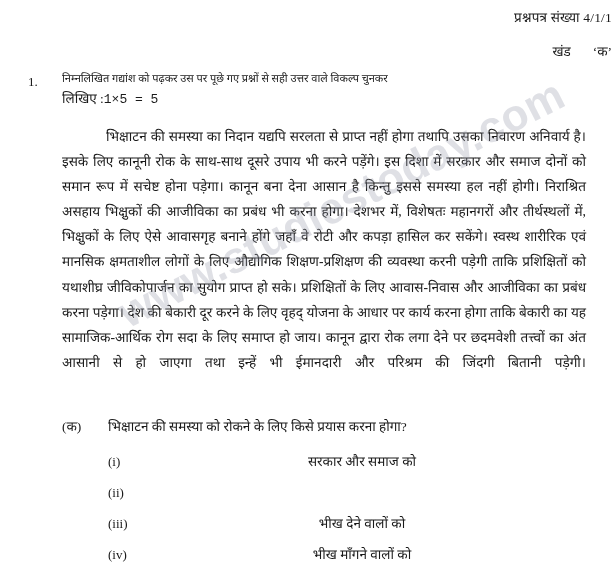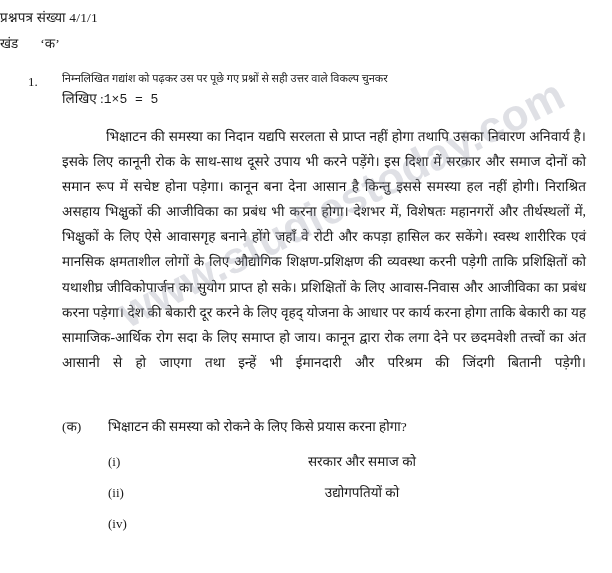--- a/index.html
+++ b/index.html
@@ -43,30 +43,30 @@
     user-select: none;
     z-index: 3;
   }
 
   
   .header {
     position: absolute;
     left: 0;
     right: 0;
     top: 8px;
-    text-align: left;
+    text-align: right;
     z-index: 1;
   }
   .paper-no {
     font-size: 13.5px;
     letter-spacing: 0.2px;
     line-height: 1.5;
   }
   .section-line {
-    margin-top: 6px;
+    margin-top: 14px;
     font-size: 13.5px;
     line-height: 1.5;
   }
   .section-line .sec-label { margin-right: 22px; }
 
   
   .qblock {
     position: absolute;
     left: 28px;
     top: 70px;
@@ -217,20 +217,24 @@
     </div>
   </div>
 
   <div class="options">
     <div class="option">
       <span class="opt-marker">(i)</span>
       <span class="opt-text">सरकार और समाज को</span>
     </div>
     <div class="option">
       <span class="opt-marker">(ii)</span>
-      <span class="opt-text">उद्योगपतियों को</span>
+    </div>
+    <div class="option">
+      <span class="opt-marker">(iii)</span>
+      <span class="opt-text">भीख देने वालों को</span>
     </div>
     <div class="option">
       <span class="opt-marker">(iv)</span>
+      <span class="opt-text">भीख माँगने वालों को</span>
     </div>
   </div>
 
 </div>
 
 </body></html>

